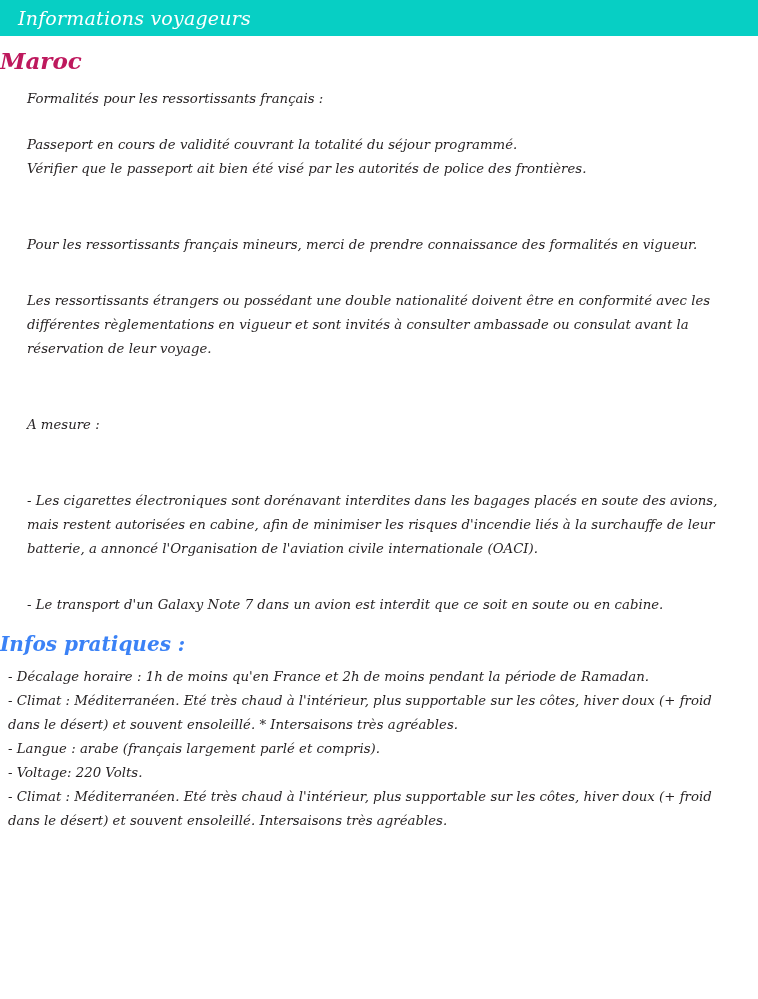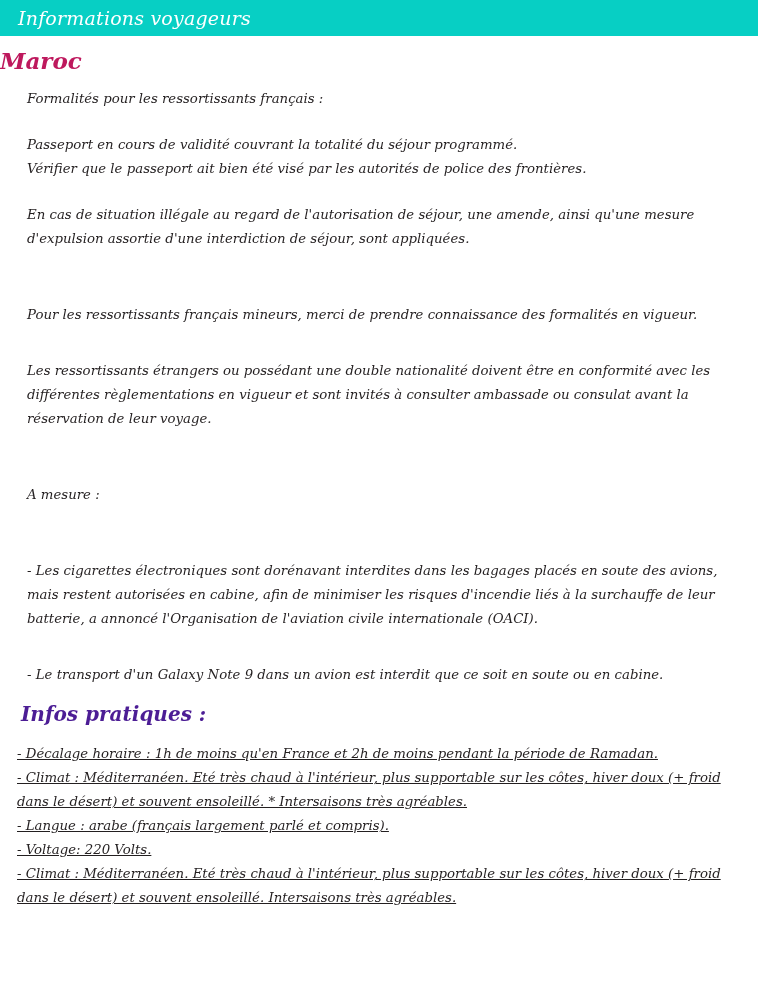--- a/index.html
+++ b/index.html
@@ -43,45 +43,43 @@
     font-size: 23px;
     color: #be185d;
     margin: 6px 0 14px 0;
     line-height: 1.1;
   }
   h2.section {
     font-family: "DejaVu Serif", serif;
     font-style: italic;
     font-weight: bold;
     font-size: 20px;
-    color: #4c1d95;
+    color: #3b82f6;
     margin: 16px 0 10px 0;
     line-height: 1.1;
-    padding-left: 21px;
   }
   p.para {
     font-family: "DejaVu Serif", serif;
     font-style: italic;
     font-size: 13.3px;
     line-height: 24px;
     color: #231f20;
     margin: 0 0 22px 0;
     max-width: 748px;
     padding-left: 27px;
   }
   p.tight {
     margin: 0 0 0 0;
   }
   .spacer-sm { height: 10px; }
   .spacer-md { height: 30px; }
   ul.facts {
     list-style: none;
-    margin: 17px;
+    margin: 8px;
     padding: 0;
-    text-decoration: underline;
   }
   ul.facts li {
     font-family: "DejaVu Serif", serif;
     font-style: italic;
     font-size: 13.3px;
     line-height: 24px;
     color: #231f20;
     margin: 0;
     max-width: 752px;
   }
@@ -97,41 +95,40 @@
 
   <div class="content">
 
     <h1 class="country">Maroc</h1>
 
     <p class="para">Formalités pour les ressortissants français :</p>
 
     <p class="para" style="white-space: pre-line;">Passeport en cours de validité couvrant la totalité du séjour programmé.
 Vérifier que le passeport ait bien été visé par les autorités de police des frontières.</p>
 
-    <p class="para">En cas de situation illégale au regard de l'autorisation de séjour, une amende, ainsi qu'une mesure d'expulsion assortie d'une interdiction de séjour, sont appliquées.</p>
 
     <div class="spacer-md"></div>
 
     <p class="para">Pour les ressortissants français mineurs, merci de prendre connaissance des formalités en vigueur.</p>
 
     <div class="spacer-sm"></div>
 
     <p class="para">Les ressortissants étrangers ou possédant une double nationalité doivent être en conformité avec les différentes règlementations en vigueur et sont invités à consulter ambassade ou consulat avant la réservation de leur voyage.</p>
 
     <div class="spacer-md"></div>
 
     <p class="para">A mesure :</p>
 
     <div class="spacer-md"></div>
 
     <p class="para">- Les cigarettes électroniques sont dorénavant interdites dans les bagages placés en soute des avions, mais restent autorisées en cabine, afin de minimiser les risques d'incendie liés à la surchauffe de leur batterie, a annoncé l'Organisation de l'aviation civile internationale (OACI).</p>
 
     <div class="spacer-sm"></div>
 
-    <p class="para tight">- Le transport d'un Galaxy Note 9 dans un avion est interdit que ce soit en soute ou en cabine.</p>
+    <p class="para tight">- Le transport d'un Galaxy Note 7 dans un avion est interdit que ce soit en soute ou en cabine.</p>
 
     <h2 class="section">Infos pratiques :</h2>
 
     <ul class="facts">
       <li>- Décalage horaire : 1h de moins qu'en France et 2h de moins pendant la période de Ramadan.</li>
       <li>- Climat : Méditerranéen. Eté très chaud à l'intérieur, plus supportable sur les côtes, hiver doux (+ froid dans le désert) et souvent ensoleillé. * Intersaisons très agréables.</li>
       <li>- Langue : arabe (français largement parlé et compris).</li>
       <li>- Voltage: 220 Volts.</li>
       <li>- Climat : Méditerranéen. Eté très chaud à l'intérieur, plus supportable sur les côtes, hiver doux (+ froid dans le désert) et souvent ensoleillé. Intersaisons très agréables.</li>
     </ul>

